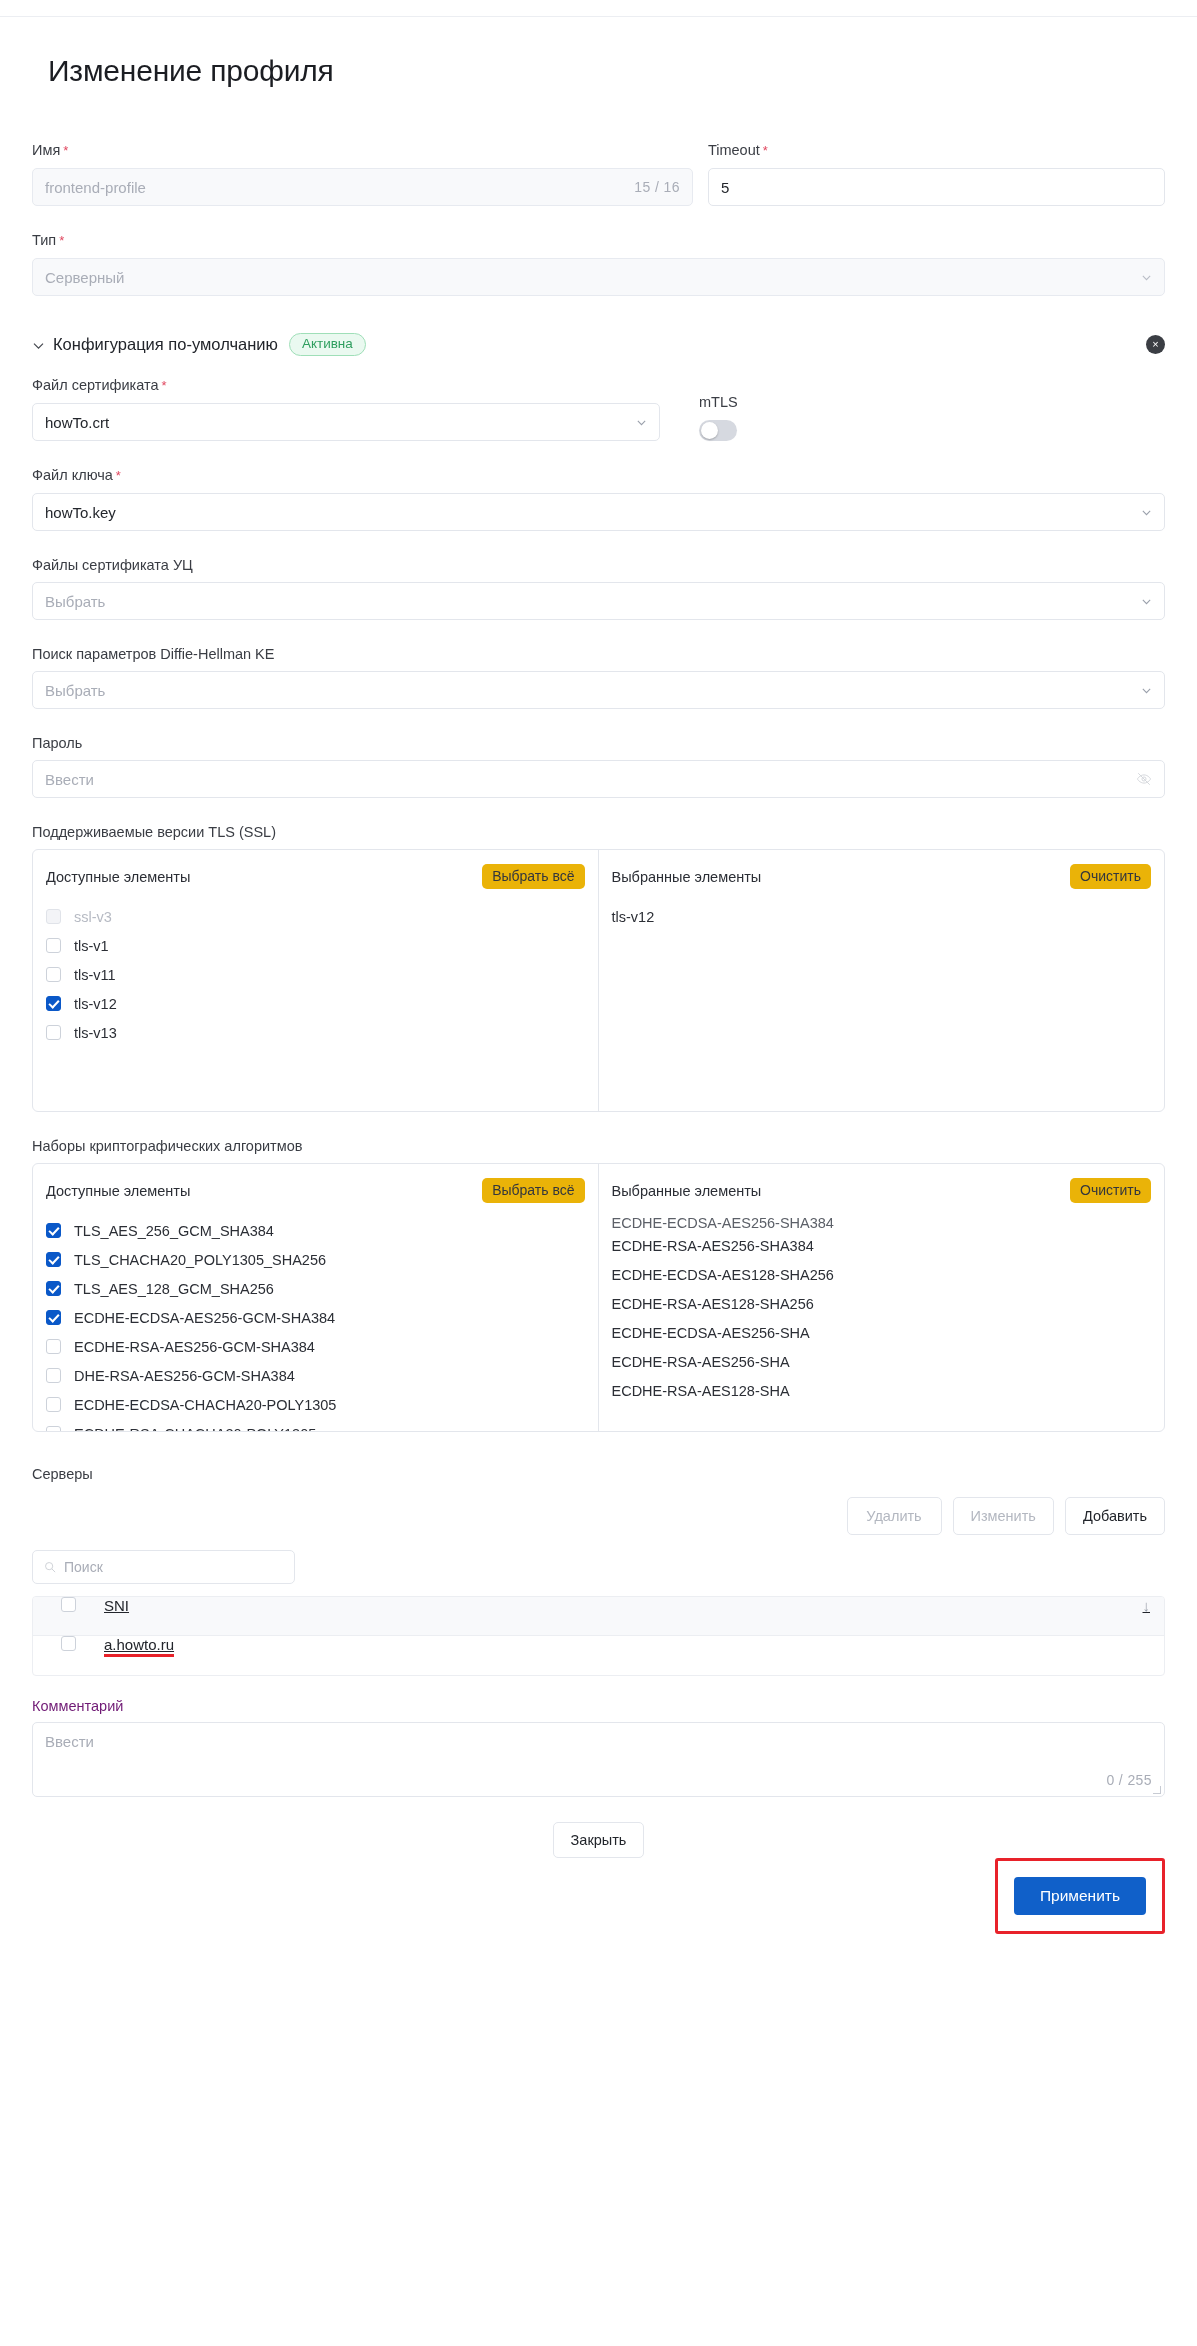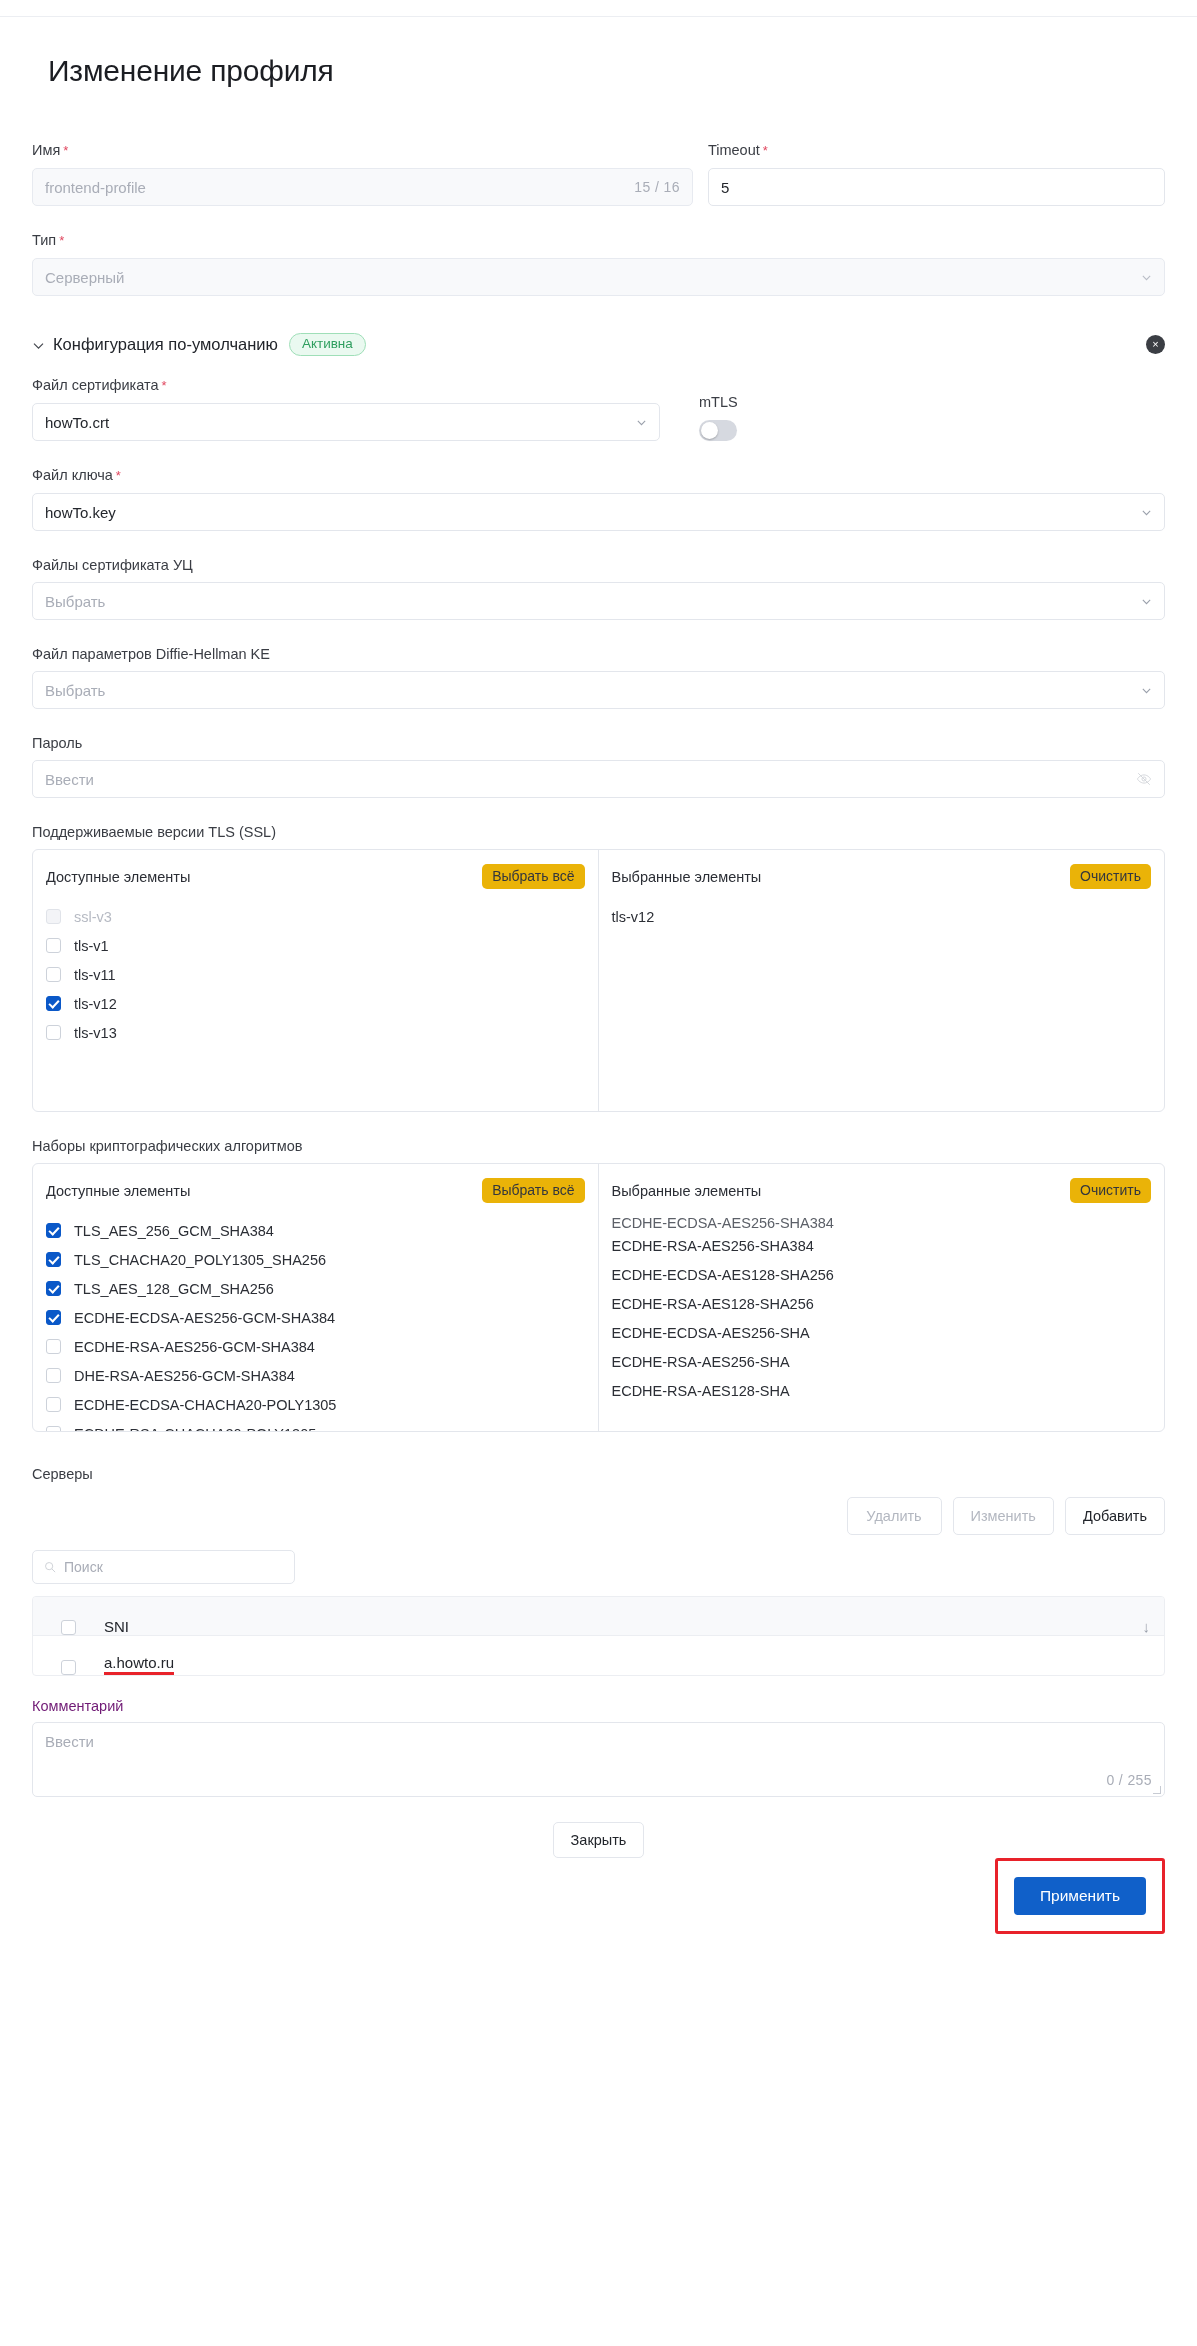--- a/index.html
+++ b/index.html
@@ -280,24 +280,25 @@
   }
   .search .mag { margin-right: 8px; opacity: .5; display: flex; }
   .table {
     margin-top: 12px;
     border: 1px solid #eceef2;
     border-radius: 4px;
     overflow: hidden;
   }
   .tr {
     display: flex;
-    align-items: flex-end;
+    align-items: flex-start;
     height: 39px;
     padding: 0 0 0 28px;
     border-bottom: 1px solid #eceef2;
+    text-decoration: underline;
   }
   .tr.head { background: #f8f9fb; font-size: 15px; color: #22252b; }
   .tr:last-child { border-bottom: none; }
   .tr .tcb {
     width: 15px; height: 15px;
     border: 1px solid #cdd2da;
     border-radius: 3px;
     background: #fff;
     margin-right: 28px;
     flex: 0 0 auto;
@@ -471,21 +472,21 @@
       <span class="ph">Выбрать</span>
       <span class="chev">
         <svg viewBox="0 0 12 12" width="11" height="11">
             <path d="M2 4.3L6 8.3L10 4.3" fill="none" stroke="#9aa0ab" stroke-width="1.2"></path>
           </svg>
       </span>
     </div>
   </div>
 
   <div class="section-gap">
-    <div class="field-label">Файл параметров Diffie-Hellman KE</div>
+    <div class="field-label">Поиск параметров Diffie-Hellman KE</div>
     <div class="select">
       <span class="ph">Выбрать</span>
       <span class="chev">
         <svg viewBox="0 0 12 12" width="11" height="11">
             <path d="M2 4.3L6 8.3L10 4.3" fill="none" stroke="#9aa0ab" stroke-width="1.2"></path>
           </svg>
       </span>
     </div>
   </div>
 

